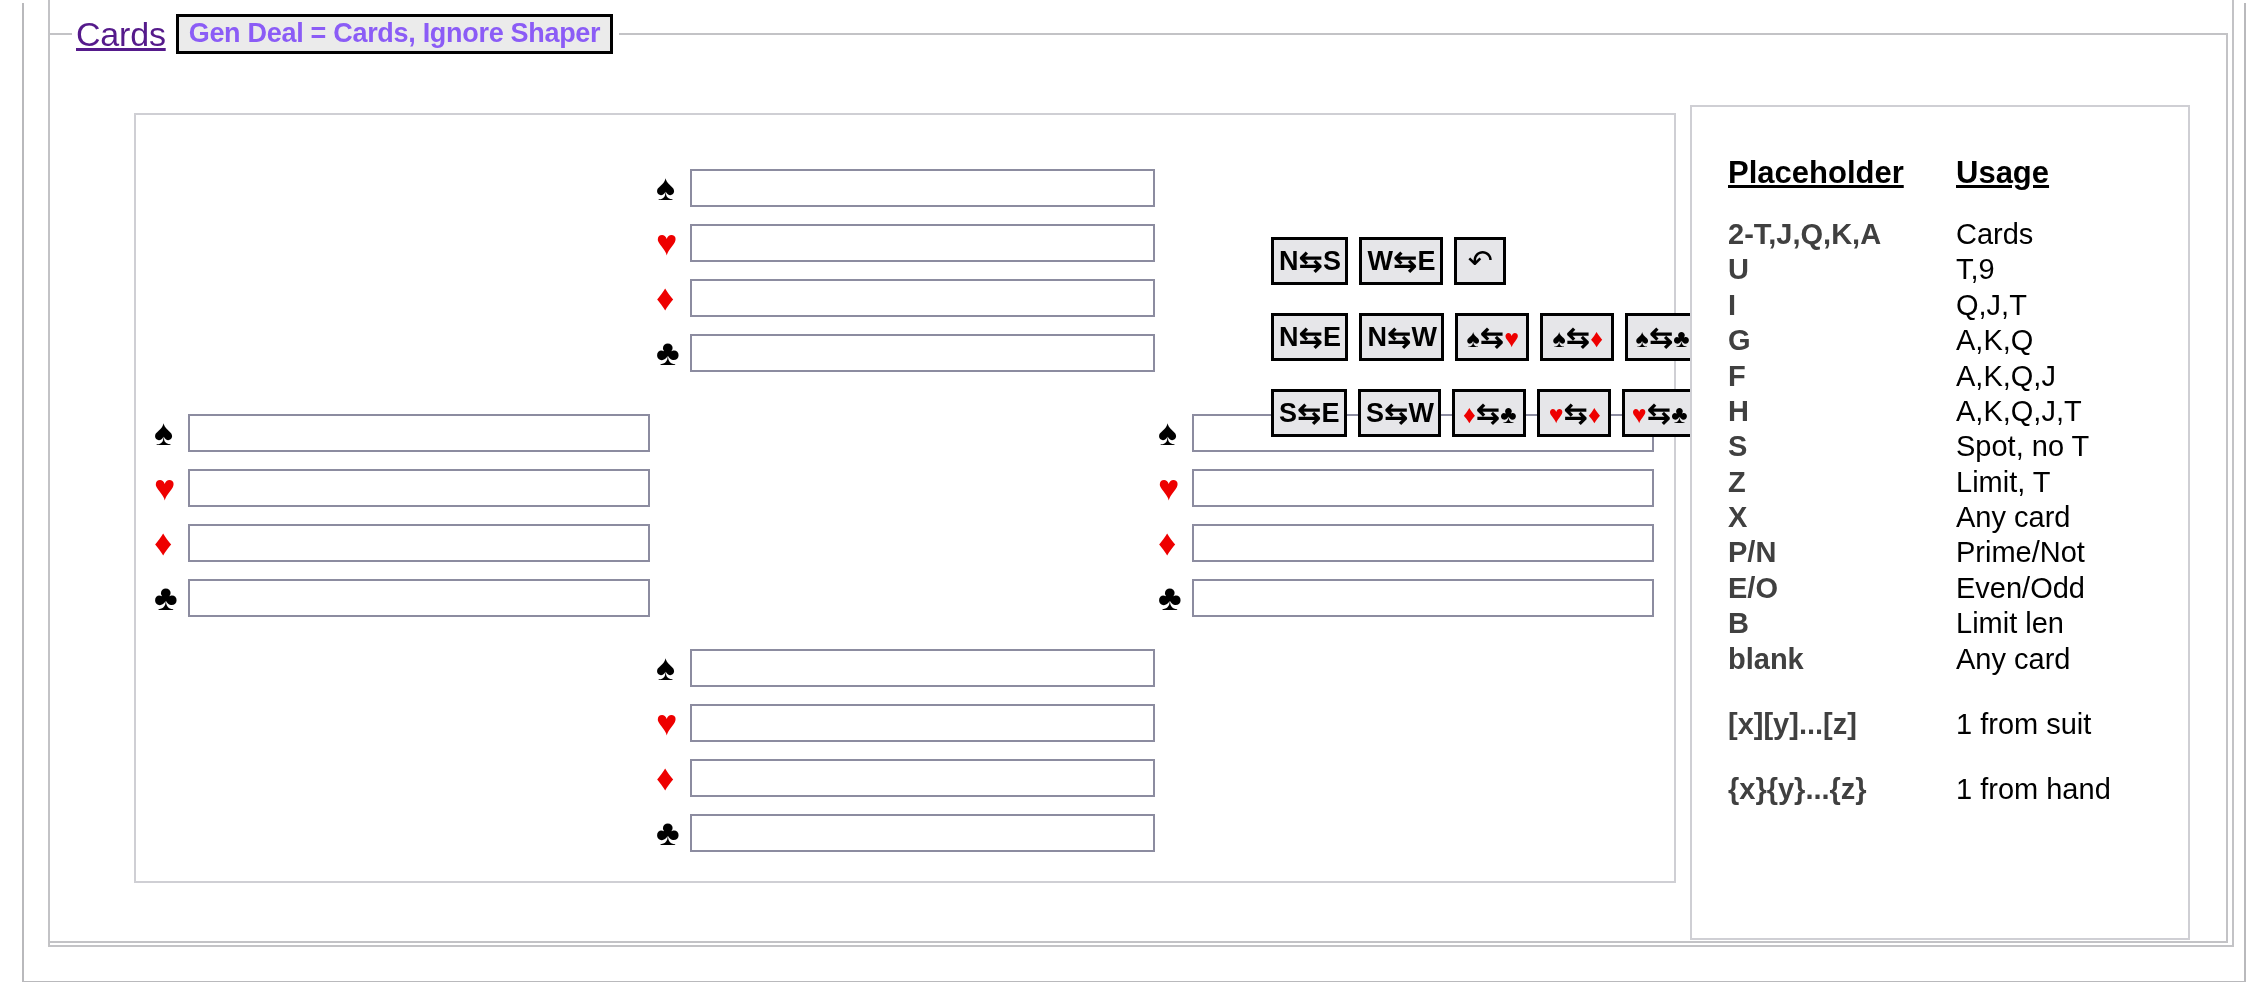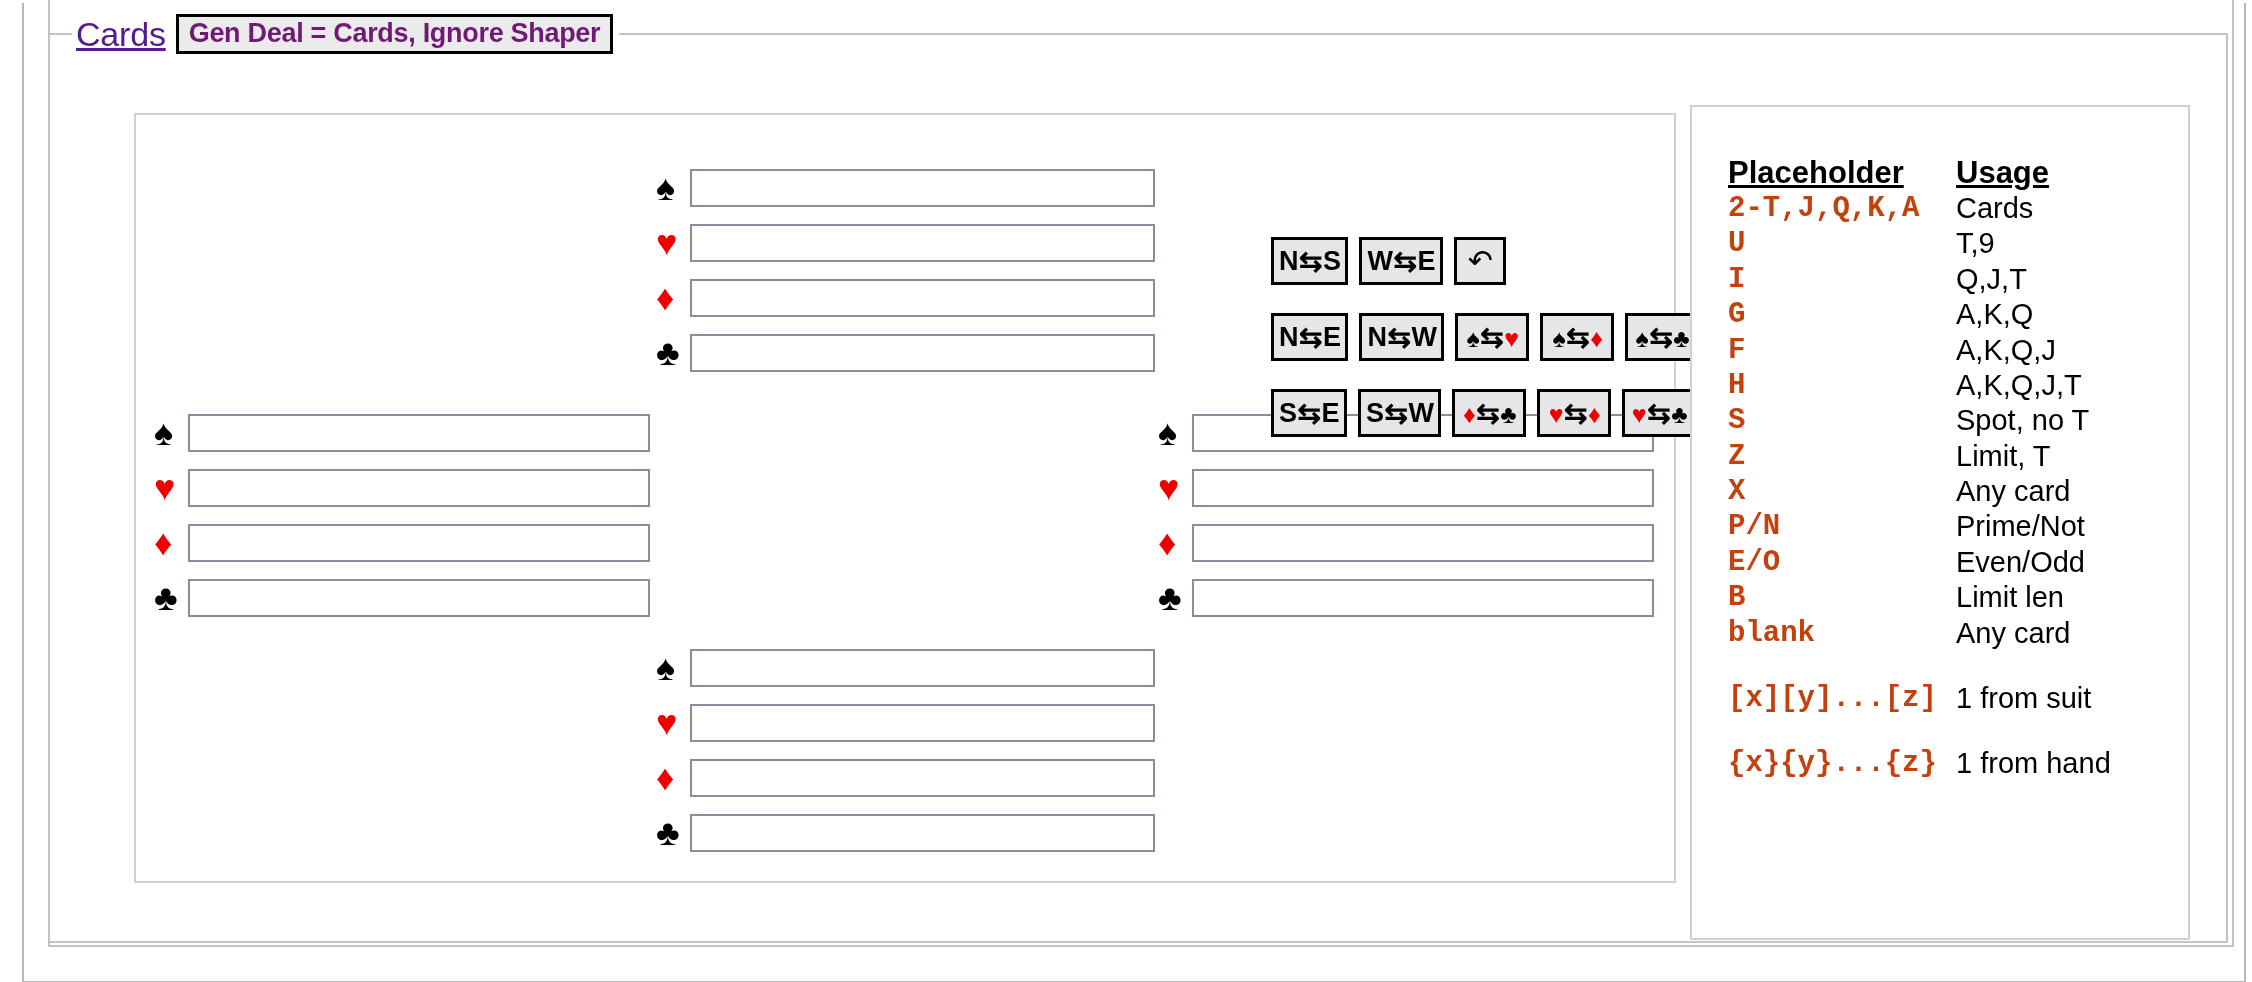--- a/index.html
+++ b/index.html
@@ -58,21 +58,21 @@
   .group-legend-link {
     font-size: 34px;
     color: #551a8b;
     text-decoration: underline;
     letter-spacing: -0.2px;
     cursor: pointer;
   }
   .mode-badge {
     font-size: 27px;
     font-weight: bold;
-    color: #701a75;
+    color: #8b5cf6;
     background: #ebebeb;
     border: 3px solid #000000;
     padding: 2px 10px 4px 10px;
     line-height: 1.05;
     letter-spacing: -0.3px;
   }
 
   
   .card-panel {
     position: absolute;
@@ -188,34 +188,34 @@
   .legend-inner {
     position: absolute;
     left: 36px;
     top: 48px;
     right: 10px;
   }
   .legend-head {
     display: flex;
     font-size: 31px;
     font-weight: bold;
+    margin-bottom: 26px;
   }
   .legend-head .col-ph { width: 228px; }
   .legend-head span { text-decoration: underline; }
   .legend-row {
     display: flex;
     font-size: 29px;
     line-height: 1.22;
   }
   .legend-row .ph {
     width: 228px;
     font-weight: bold;
-    color: #c2410c;
+    color: #404040;
     white-space: nowrap;
-    font-family: Liberation Mono, monospace;
   }
   .legend-row .us {
     color: #000000;
     white-space: nowrap;
   }
   .legend-row.spaced { margin-top: 30px; }
   .legend-row .us i { font-style: italic; }
 </style>
 </head>
 <body>

